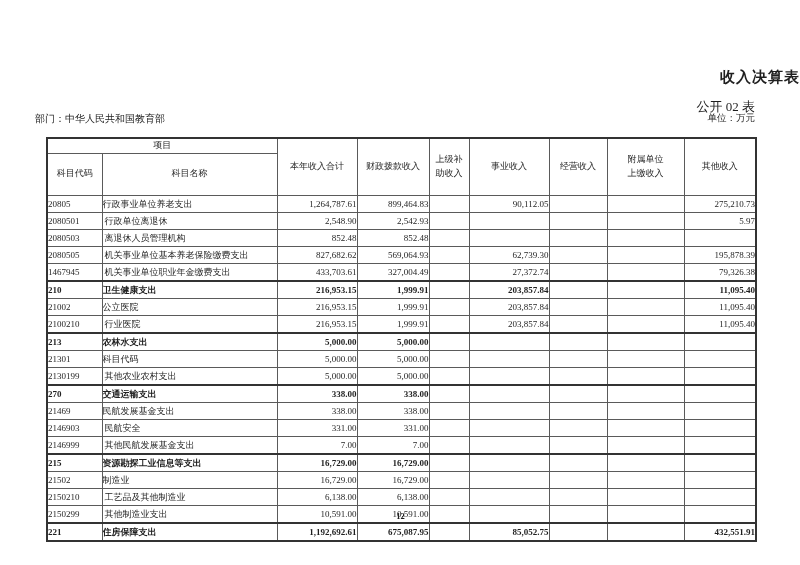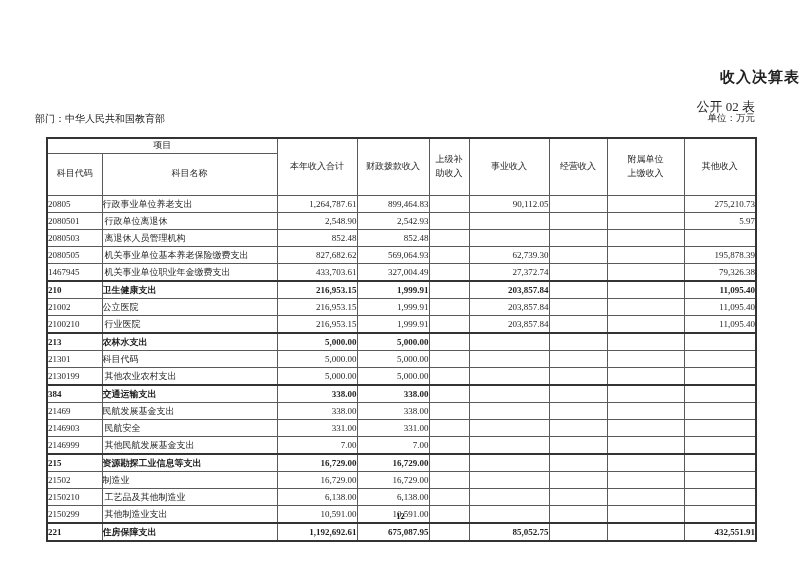--- a/index.html
+++ b/index.html
@@ -250,21 +250,21 @@
           <td class="name indent">其他农业农村支出</td>
           <td class="num">5,000.00</td>
           <td class="num">5,000.00</td>
           <td class="num"></td>
           <td class="num"></td>
           <td class="num"></td>
           <td class="num"></td>
           <td class="num"></td>
         </tr>
         <tr class="section-start">
-          <td class="code">384</td>
+          <td class="code">270</td>
           <td class="name">交通运输支出</td>
           <td class="num">338.00</td>
           <td class="num">338.00</td>
           <td class="num"></td>
           <td class="num"></td>
           <td class="num"></td>
           <td class="num"></td>
           <td class="num"></td>
         </tr>
         <tr>

